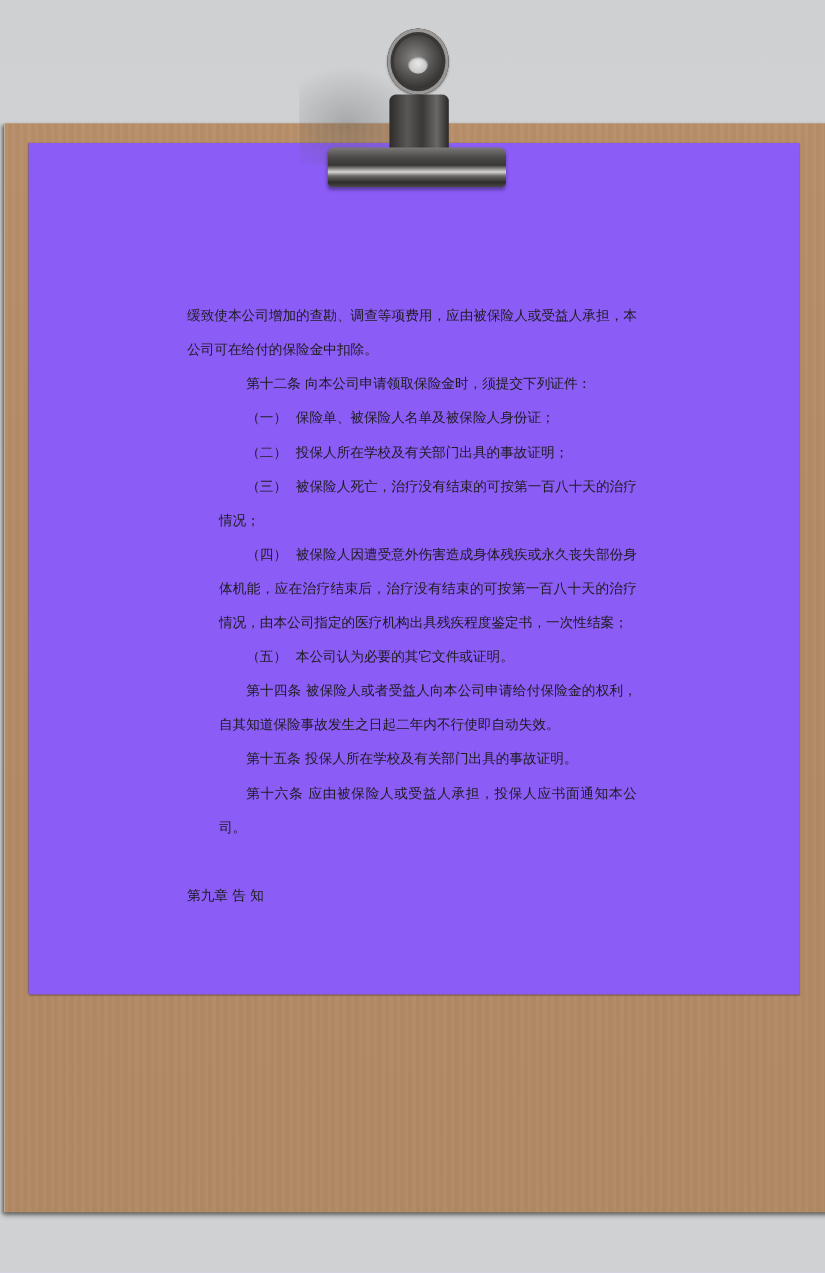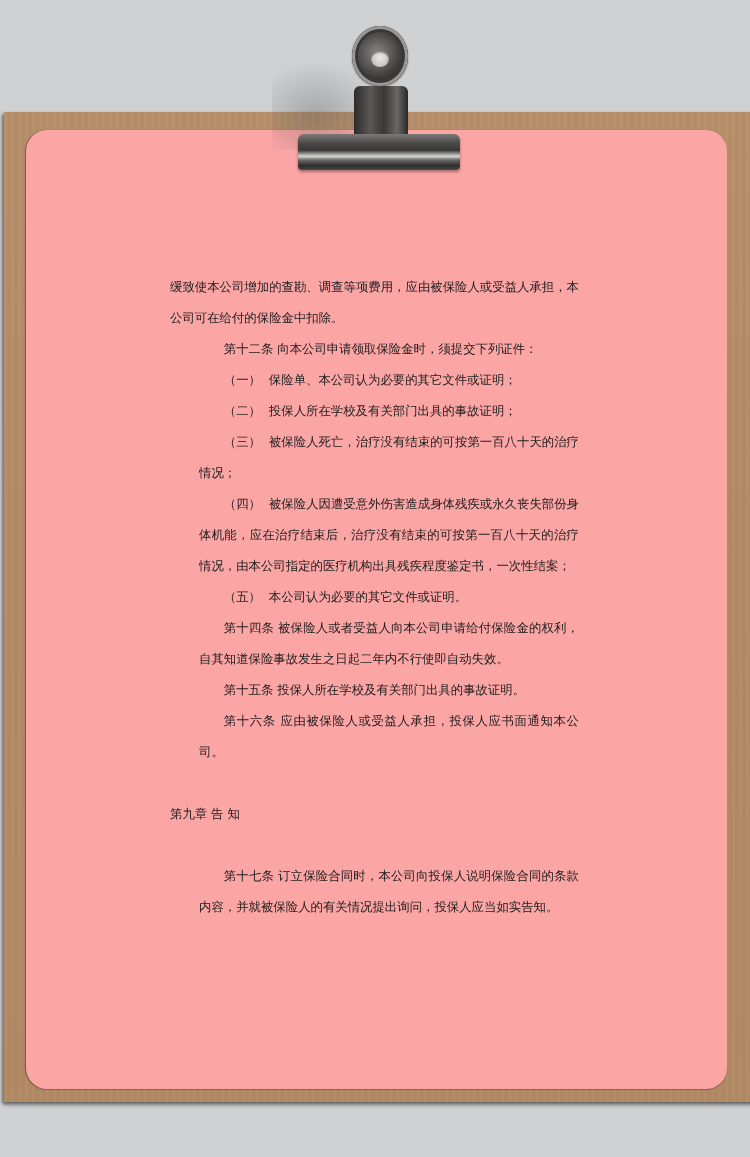--- a/index.html
+++ b/index.html
@@ -11,24 +11,23 @@
   .board {
     position:absolute; left:4px; top:112px; width:752px; height:990px;
     background: linear-gradient(180deg, #b8906a 0%, #b48c66 40%, #b28a64 100%);
     box-shadow: -2px 2px 3px rgba(60,60,60,0.6), 0 3px 4px rgba(50,50,50,0.35);
   }
   .board-texture {
     position:absolute; inset:0;
     background: repeating-linear-gradient(90deg, rgba(255,255,255,0.02) 0 3px, rgba(0,0,0,0.02) 3px 7px);
   }
   .paper {
-    position:absolute; left:26px; top:130px; width:701px; height:959px;
-    background:#fca5a5;
+    position:absolute; left:26px; top:130px; width:701px; height:774px;
+    background:#8b5cf6;
     box-shadow: -1px 0 1px rgba(70,50,30,0.55), 0 1px 1px rgba(70,50,30,0.35);
-    border-radius: 21px;
   }
   .text-block {
     position:absolute; left:144px; top:141px; width:409px;
     font-size:12.4px; color:#1c1c1c; line-height:31px;
     letter-spacing:0;
   }
   .p { margin:0; text-align:justify; }
   .p.indent { text-indent:24.8px;margin-left:29px; }
   .chapter {
     text-align:left; margin:0; padding:0;
@@ -66,39 +65,38 @@
 
 <div class="board">
   <div class="board-texture"></div>
 </div>
 
 <div class="paper">
   <div class="text-block">
     <p class="p">缓致使本公司增加的查勘、调查等项费用，应由被保险人或受益人承担，本公司可在给付的保险金中扣除。</p>
     <p class="p indent">第十二条  向本公司申请领取保险金时，须提交下列证件：</p>
     <p class="p indent">
-      <span>（一）</span>&nbsp;&nbsp;<span>保险单、本公司认为必要的其它文件或证明；</span>
+      <span>（一）</span>&nbsp;&nbsp;<span>保险单、被保险人名单及被保险人身份证；</span>
     </p>
     <p class="p indent">
       <span>（二）</span>&nbsp;&nbsp;<span>投保人所在学校及有关部门出具的事故证明；</span>
     </p>
     <p class="p indent">
       <span>（三）</span>&nbsp;&nbsp;<span>被保险人死亡，治疗没有结束的可按第一百八十天的治疗情况；</span>
     </p>
     <p class="p indent">
       <span>（四）</span>&nbsp;&nbsp;<span>被保险人因遭受意外伤害造成身体残疾或永久丧失部份身体机能，应在治疗结束后，治疗没有结束的可按第一百八十天的治疗情况，由本公司指定的医疗机构出具残疾程度鉴定书，一次性结案；</span>
     </p>
     <p class="p indent">
       <span>（五）</span>&nbsp;&nbsp;<span>本公司认为必要的其它文件或证明。</span>
     </p>
     <p class="p indent">第十四条  被保险人或者受益人向本公司申请给付保险金的权利，自其知道保险事故发生之日起二年内不行使即自动失效。</p>
     <p class="p indent">第十五条  投保人所在学校及有关部门出具的事故证明。</p>
     <p class="p indent">第十六条  应由被保险人或受益人承担，投保人应书面通知本公司。</p>
     <p class="chapter">第九章  告  知</p>
-    <p class="p indent">第十七条  订立保险合同时，本公司向投保人说明保险合同的条款内容，并就被保险人的有关情况提出询问，投保人应当如实告知。</p>
   </div>
 </div>
 
 <div class="clip">
   <div class="clip-shadow"></div>
   <div class="ring"></div>
   <div class="ring-hole"></div>
   <div class="neck"></div>
   <div class="bar"></div>
 </div>

